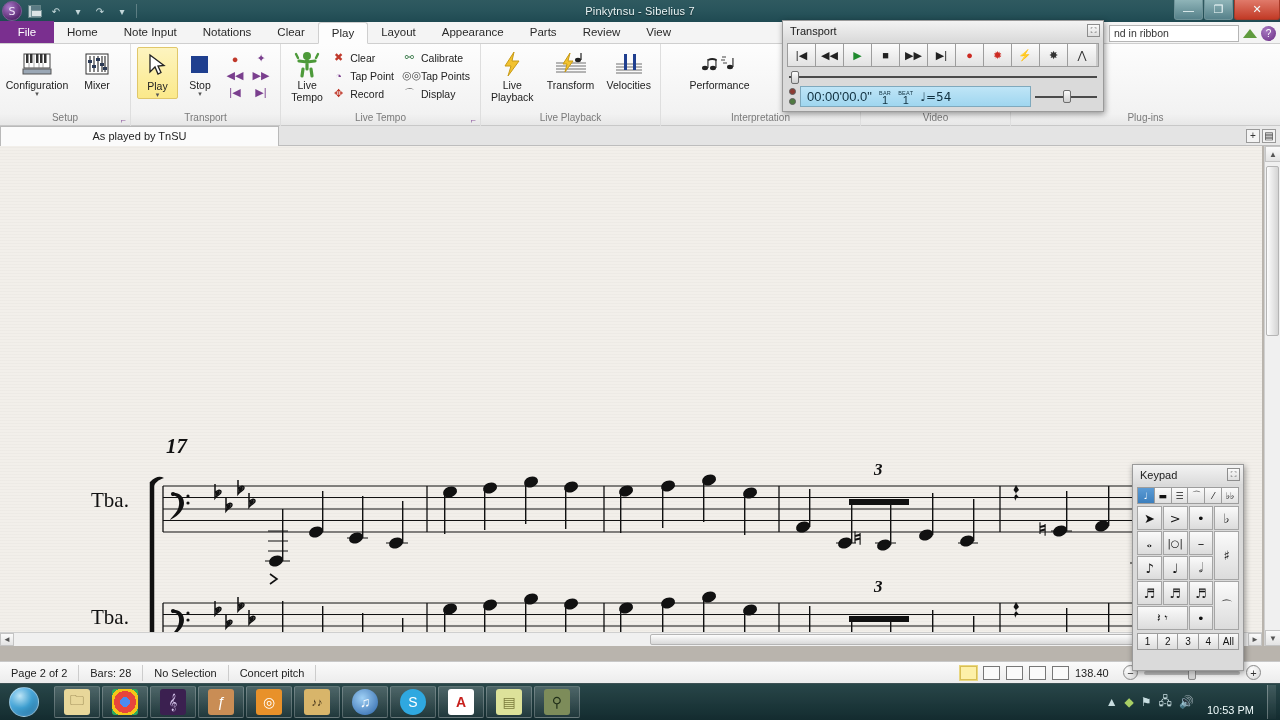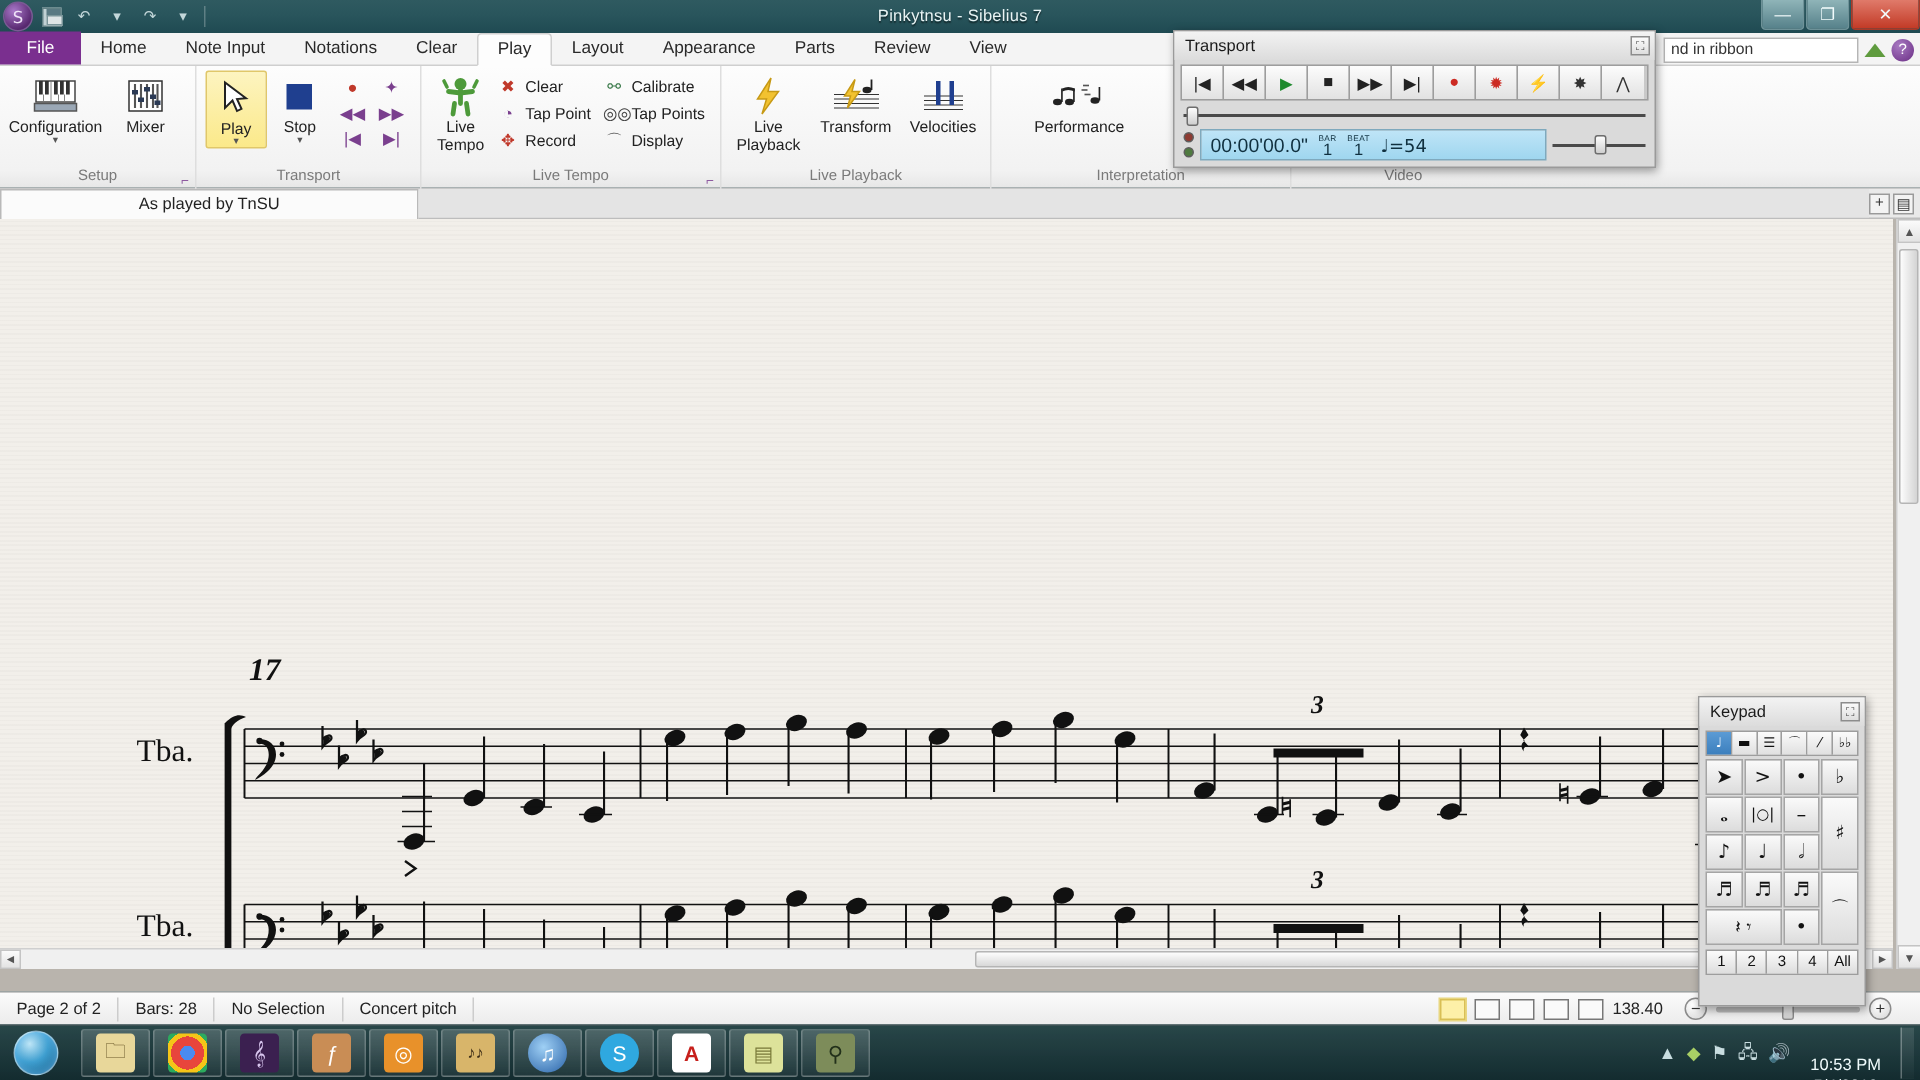--- a/index.html
+++ b/index.html
@@ -556,20 +556,26 @@
       </div>
     </div>
 
     <div class="rgroup" style="width:150px">
       <div class="rgroup-body"></div>
       <div class="rgroup-label">
         <span>Video</span>
       </div>
     </div>
 
+    <div class="rgroup" style="flex:1">
+      <div class="rgroup-body"></div>
+      <div class="rgroup-label">
+        <span>Plug-ins</span>
+      </div>
+    </div>
   </div>
 
   <div class="doctabs">
     <div class="doctab">As played by TnSU</div>
     <div class="doctab-fill"></div>
     <div class="doctab-btns">
       <div class="tinybtn">+</div>
       <div class="tinybtn">▤</div>
     </div>
   </div>

